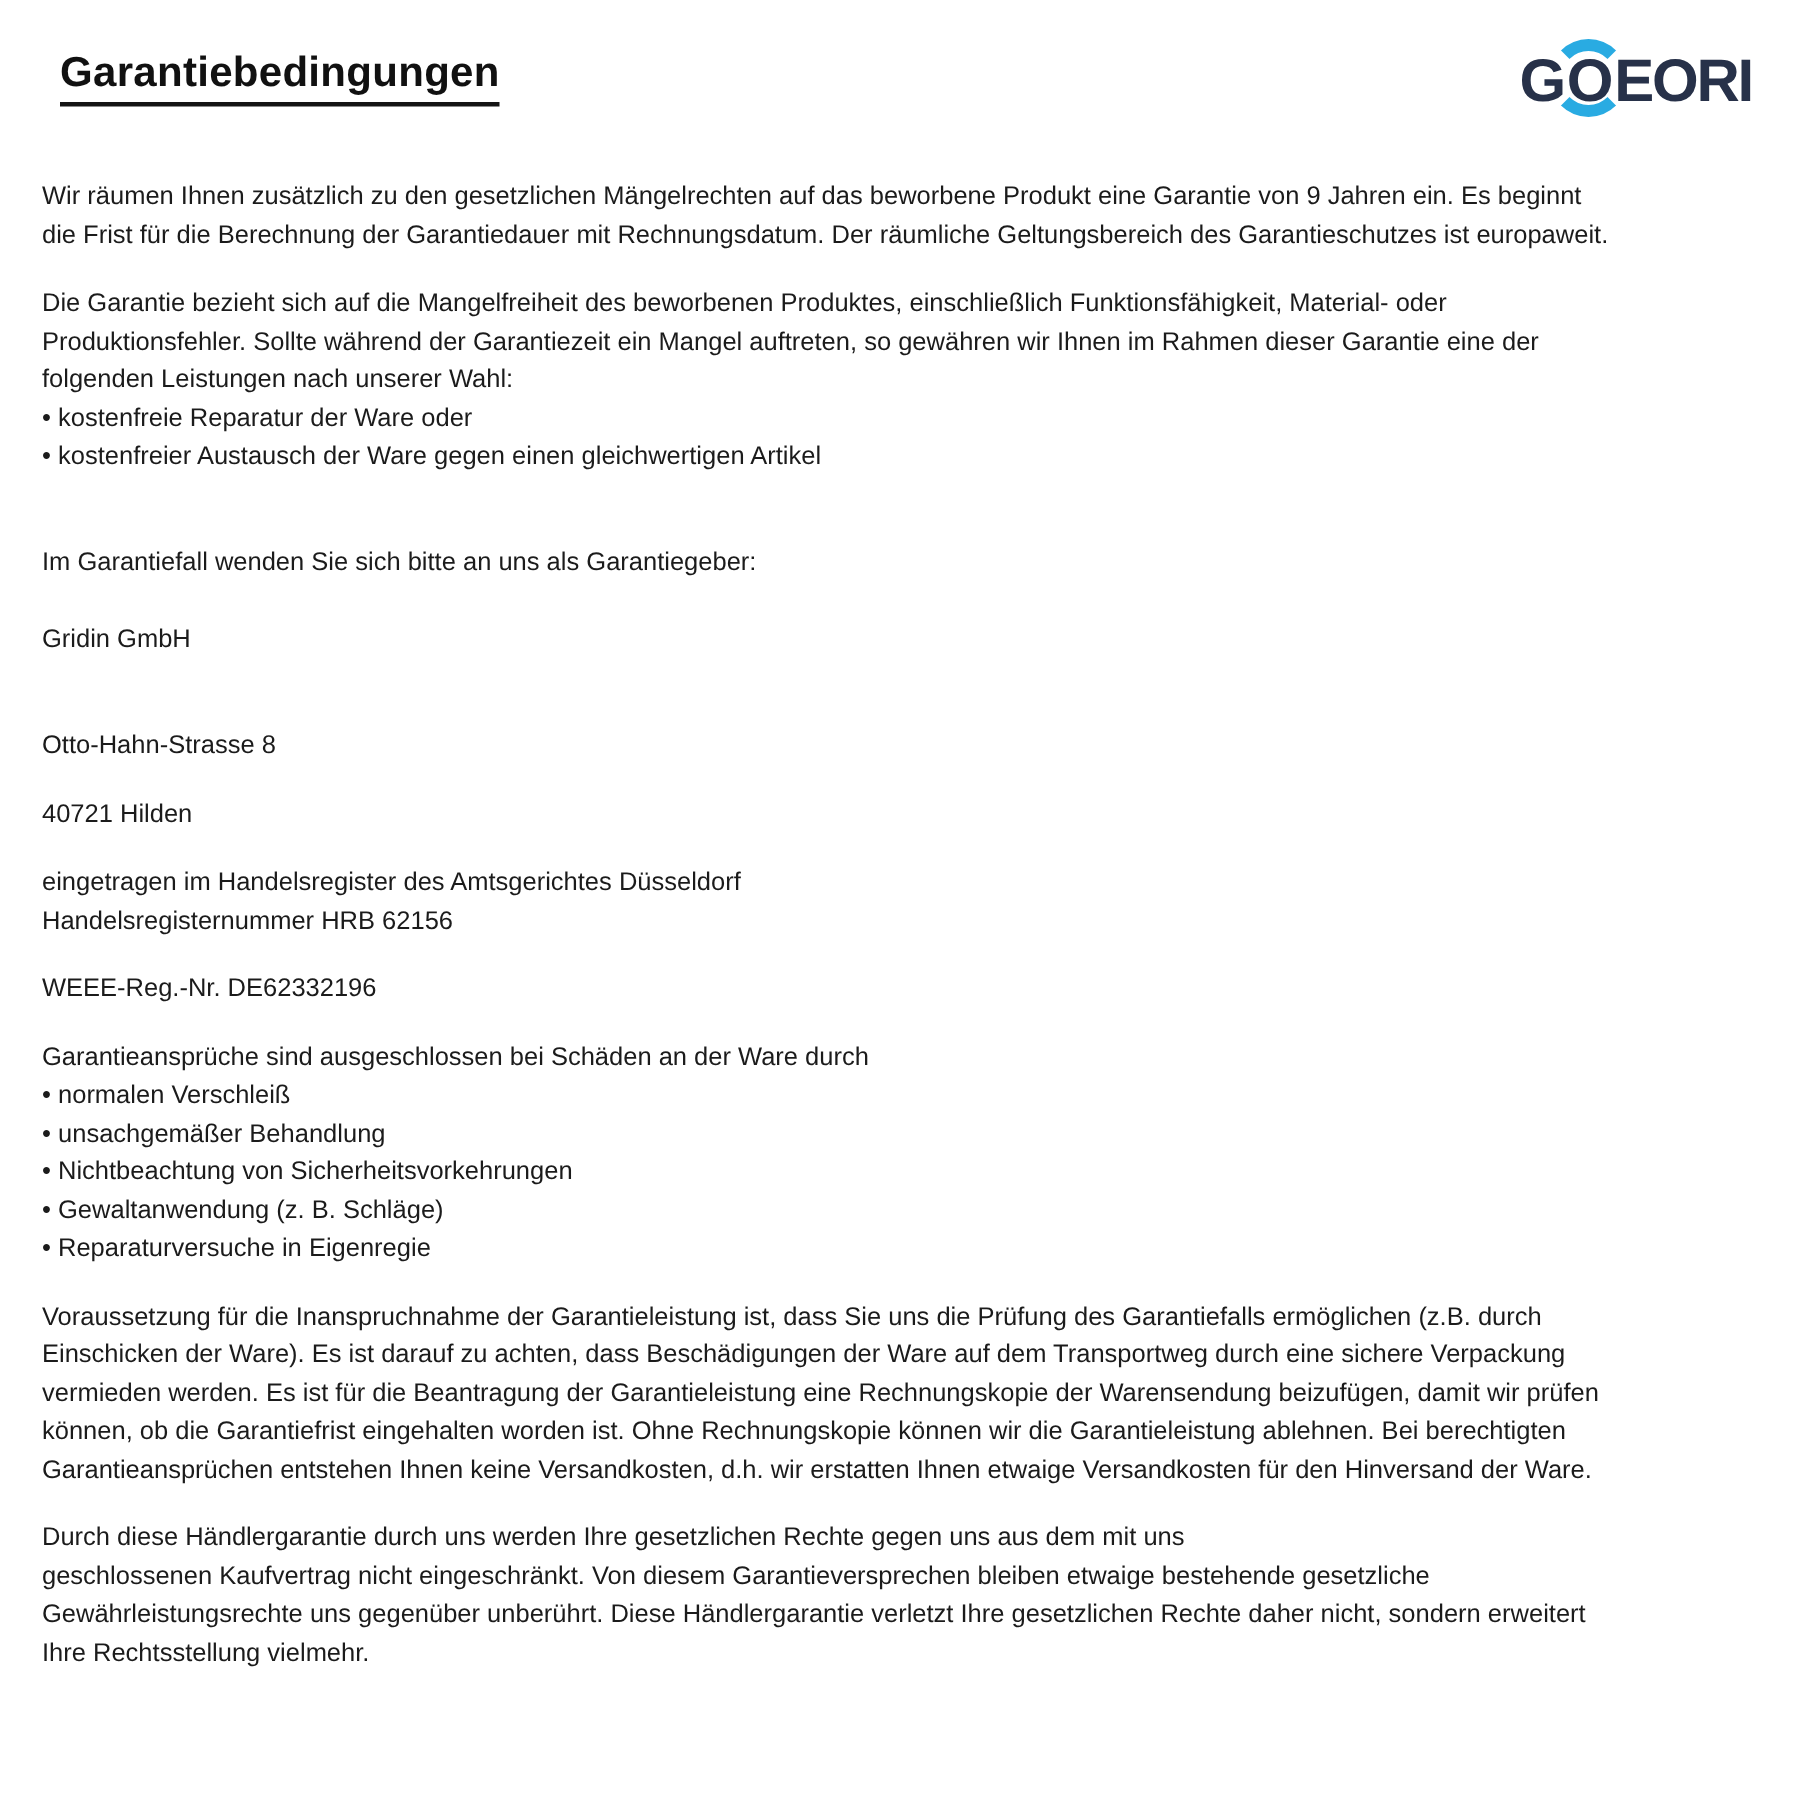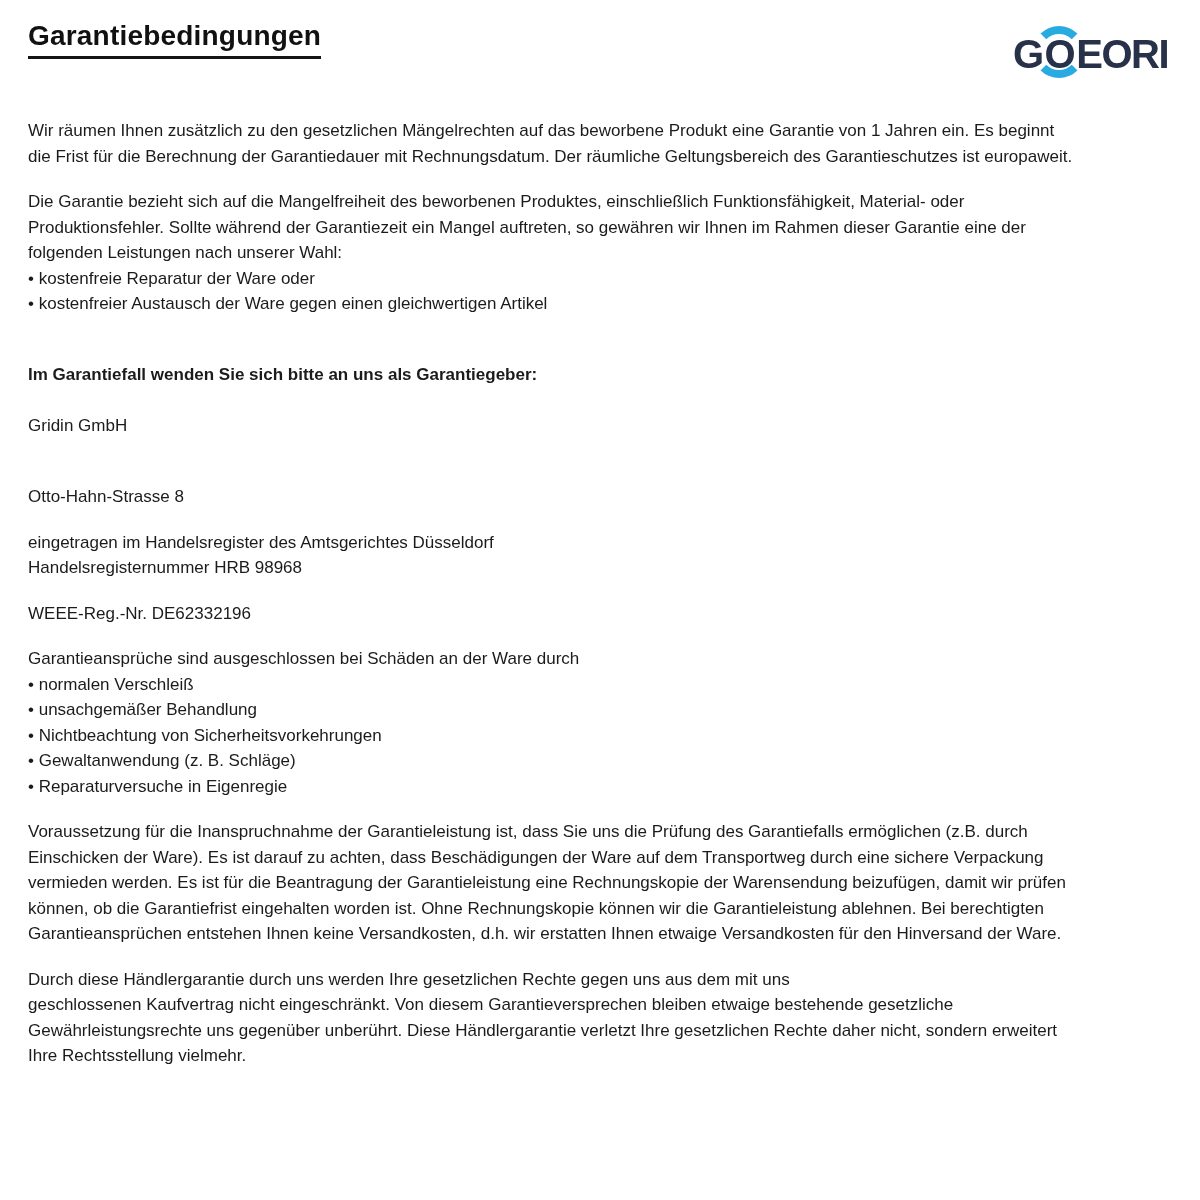--- a/index.html
+++ b/index.html
@@ -20,21 +20,21 @@
   }
   .header {
     display: flex;
     justify-content: space-between;
     align-items: flex-start;
   }
   .doc-title {
     font-size: 28px;
     line-height: 32px;
     font-weight: bold;
-    margin: 0;
+    margin: 12px;
     color: #111111;
     border-bottom: 3px solid #141414;
     padding-bottom: 4px;
     align-self: flex-start;
     letter-spacing: 0.2px;
   }
   
   .logo {
     display: flex;
     align-items: baseline;
@@ -69,21 +69,21 @@
   .content {
     margin-top: 31px;
     font-size: 17px;
     line-height: 25.5px;
   }
   .content .block {
     margin: 0 0 20px 0;
     white-space: pre-line;
   }
   .content .block:last-child { margin-bottom: 0; }
-  .bold-line { font-weight: bold; }
+  .bold-line { font-weight: normal; }
 </style>
 </head>
 <body>
 
 <div class="page">
 
   <div class="header">
     <h1 class="doc-title">Garantiebedingungen</h1>
 
     <div class="logo">
@@ -92,40 +92,41 @@
         <span>O</span>
         <i class="arc arc-top"></i>
         <i class="arc arc-bottom"></i>
       </span>
       <span>EORI</span>
     </div>
   </div>
 
   <div class="content">
 
-    <p class="block">Wir räumen Ihnen zusätzlich zu den gesetzlichen Mängelrechten auf das beworbene Produkt eine Garantie von 1 Jahren ein. Es beginnt
+    <p class="block">Wir räumen Ihnen zusätzlich zu den gesetzlichen Mängelrechten auf das beworbene Produkt eine Garantie von 9 Jahren ein. Es beginnt
 die Frist für die Berechnung der Garantiedauer mit Rechnungsdatum. Der räumliche Geltungsbereich des Garantieschutzes ist europaweit.</p>
 
     <p class="block">Die Garantie bezieht sich auf die Mangelfreiheit des beworbenen Produktes, einschließlich Funktionsfähigkeit, Material- oder
 Produktionsfehler. Sollte während der Garantiezeit ein Mangel auftreten, so gewähren wir Ihnen im Rahmen dieser Garantie eine der
 folgenden Leistungen nach unserer Wahl:
 • kostenfreie Reparatur der Ware oder
 • kostenfreier Austausch der Ware gegen einen gleichwertigen Artikel</p>
 
     <div class="block">
       <div class="bold-line">Im Garantiefall wenden Sie sich bitte an uns als Garantiegeber:</div>
       <div>Gridin GmbH</div>
     </div>
 
     <p class="block">Otto-Hahn-Strasse 8</p>
 
+    <p class="block">40721 Hilden</p>
 
 
     <p class="block">eingetragen im Handelsregister des Amtsgerichtes Düsseldorf
-Handelsregisternummer HRB 98968</p>
+Handelsregisternummer HRB 62156</p>
 
 
     <p class="block">WEEE-Reg.-Nr. DE62332196</p>
 
 
     <p class="block">Garantieansprüche sind ausgeschlossen bei Schäden an der Ware durch
 • normalen Verschleiß
 • unsachgemäßer Behandlung
 • Nichtbeachtung von Sicherheitsvorkehrungen
 • Gewaltanwendung (z. B. Schläge)

